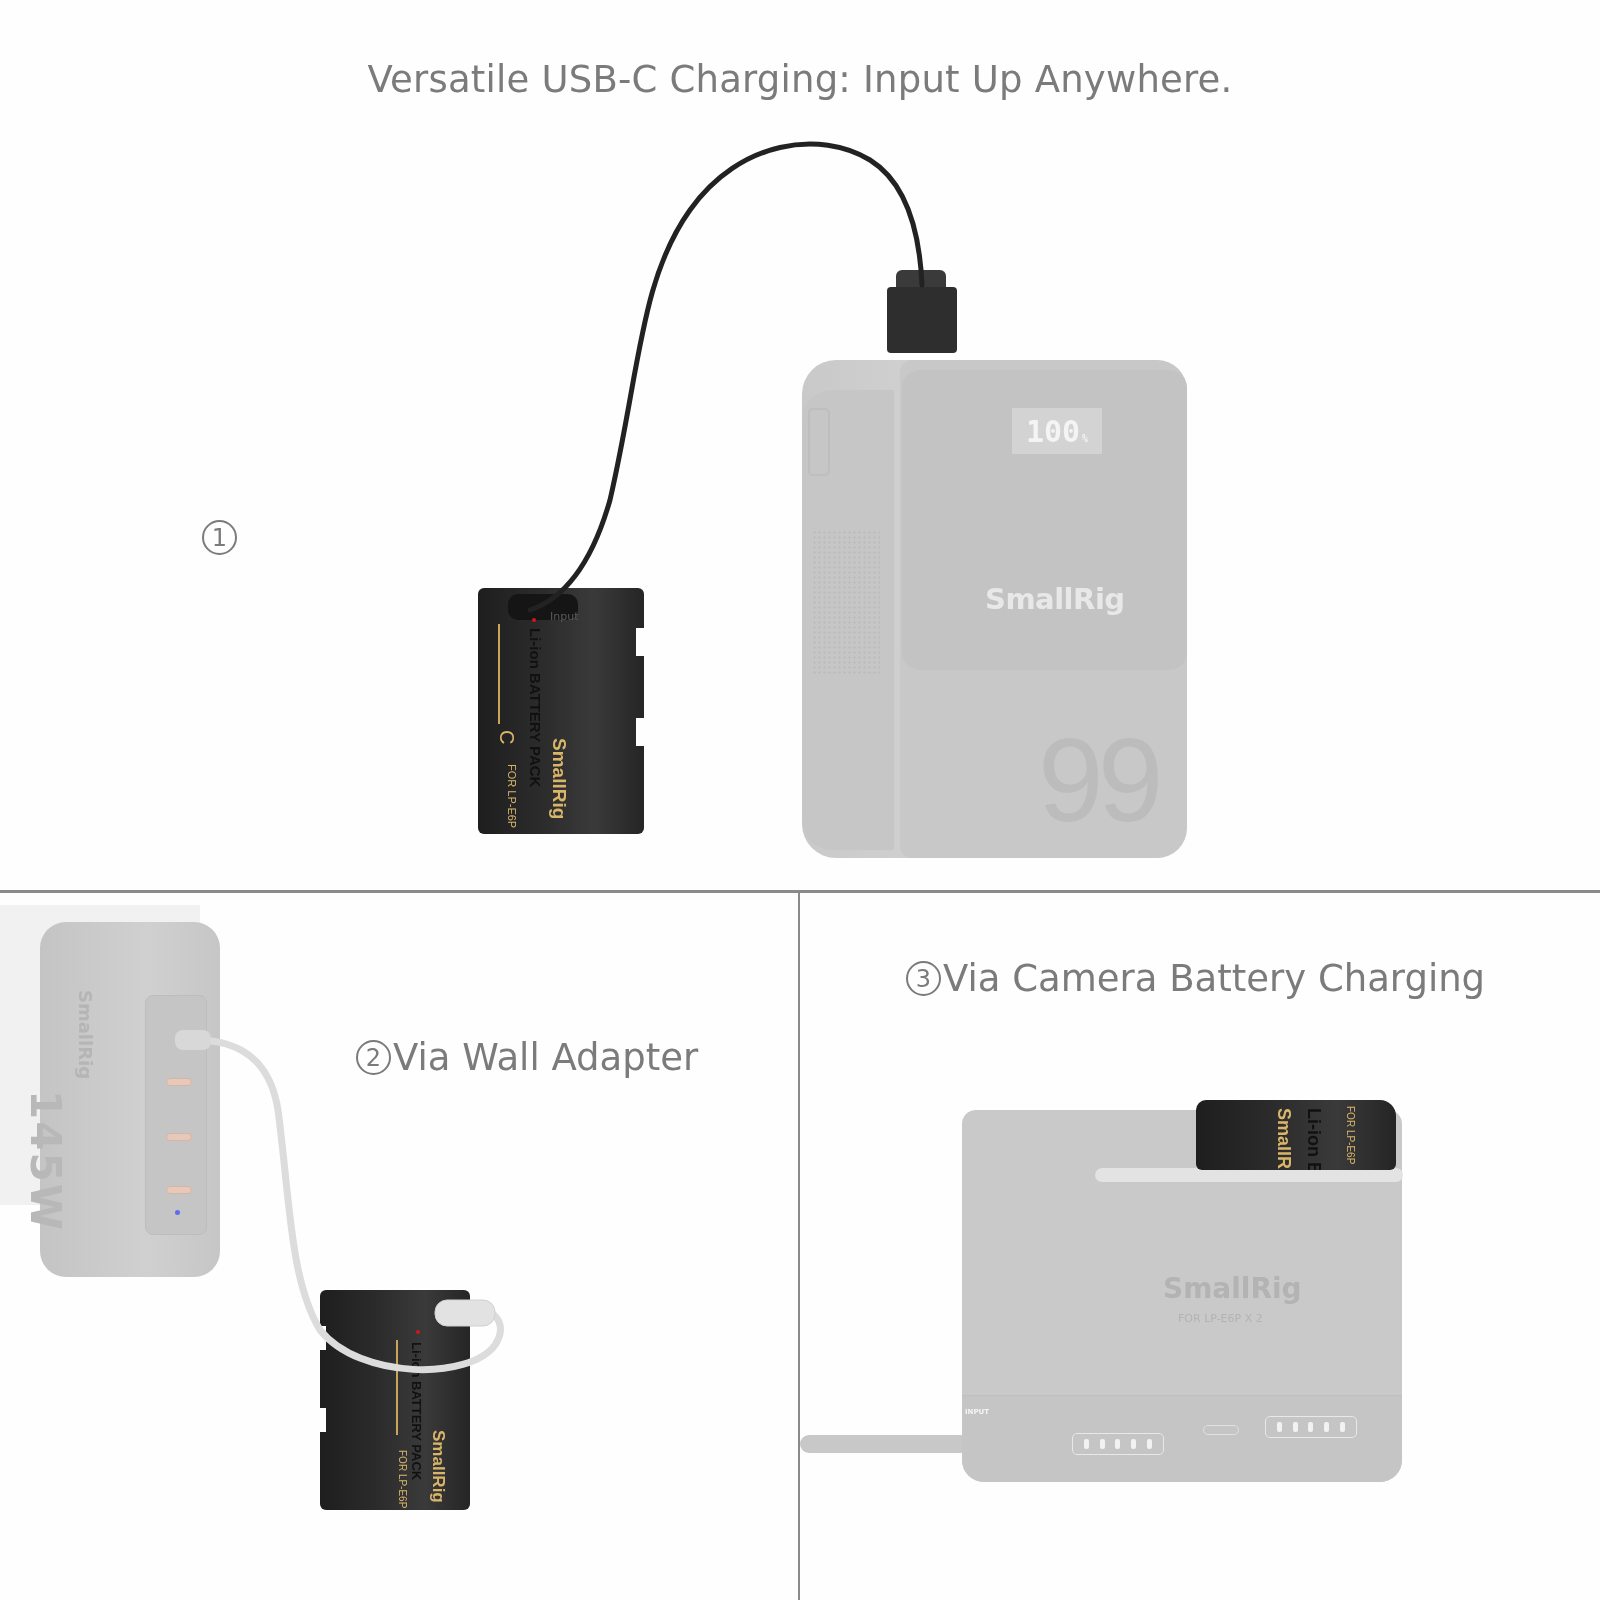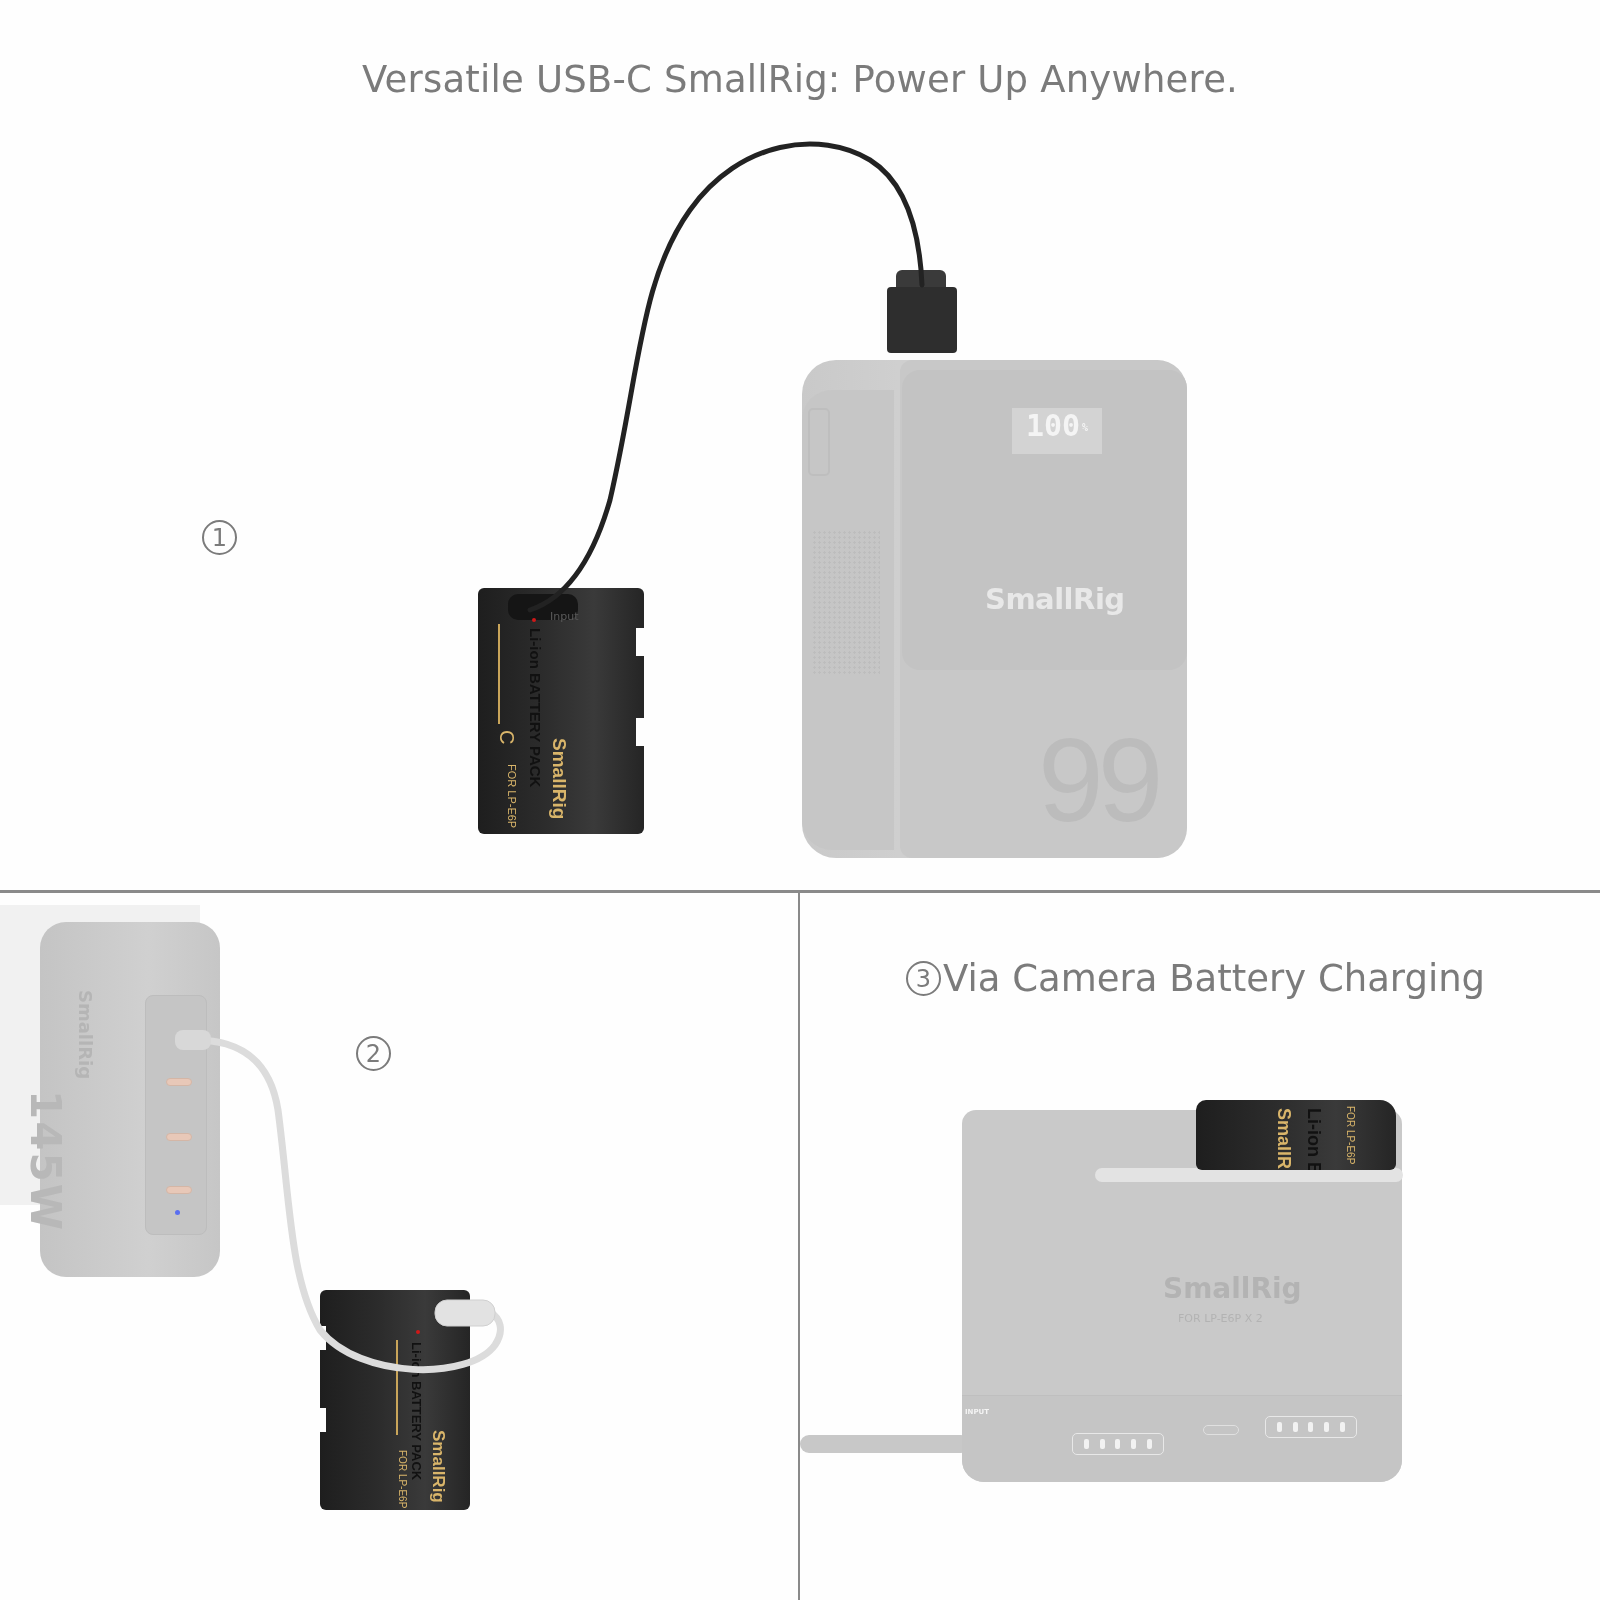--- a/index.html
+++ b/index.html
@@ -11,21 +11,21 @@
   .circ { display: inline-flex; width: 35px; height: 35px; border: 2px solid #7b7b7b; border-radius: 50%; align-items: center; justify-content: center; font-size: 24px; margin-right: 2px; line-height: 1; }
 
   .hline { position: absolute; top: 890px; left: 0; width: 1600px; height: 3px; background: #8a8a8a; }
   .vline { position: absolute; top: 892px; left: 798px; width: 2px; height: 708px; background: #8a8a8a; }
 
   
   .pb { position: absolute; left: 802px; top: 360px; width: 385px; height: 498px; background: linear-gradient(90deg,#c9c9c9 0%,#cfcfcf 25%,#cbcbcb 100%); border-radius: 34px; }
   .pb-side { position: absolute; left: 0; top: 30px; width: 92px; height: 460px; background: #c6c6c6; border-radius: 30px 0 0 30px; }
   .pb-front { position: absolute; left: 98px; top: 0; width: 287px; height: 498px; background: #c8c8c8; border-radius: 12px 30px 30px 12px; }
   .pb-panel { position: absolute; left: 100px; top: 10px; width: 285px; height: 300px; background: #c3c3c3; border-radius: 18px; }
-  .pb-display { position: absolute; left: 1012px; top: 408px; width: 90px; height: 46px; background: #d3d3d3; display: flex; justify-content: center; color: #f4f4f4; font-family: "DejaVu Sans Mono", monospace; font-size: 30px; font-weight: bold; }
+  .pb-display { position: absolute; left: 1012px; top: 408px; width: 90px; height: 46px; background: #d3d3d3; display: flex; align-items: center; justify-content: center; color: #f4f4f4; font-family: "DejaVu Sans Mono", monospace; font-size: 30px; font-weight: bold; }
   .pb-display small { font-size: 10px; margin-left: 2px; margin-top: 14px; }
   .pb-logo { position: absolute; left: 985px; top: 582px; font-size: 29px; color: #e8e8e8; font-weight: bold; letter-spacing: -0.5px; }
   .pb-99 { position: absolute; left: 1038px; top: 712px; font-size: 118px; color: #bcbcbc; letter-spacing: -6px; font-family: "Liberation Sans", sans-serif; }
   .pb-grille { position: absolute; left: 812px; top: 530px; width: 68px; height: 145px; background-image: radial-gradient(#bdbdbd 1px, transparent 1.3px); background-size: 5px 5px; }
   .pb-button { position: absolute; left: 808px; top: 408px; width: 22px; height: 68px; border: 2px solid #bebebe; border-radius: 5px; }
   .usb-a { position: absolute; left: 887px; top: 287px; width: 70px; height: 66px; background: #2e2e2e; border-radius: 4px; }
   .usb-a2 { position: absolute; left: 896px; top: 270px; width: 50px; height: 20px; background: #3a3a3a; border-radius: 6px 6px 0 0; }
 
   
   .battery { position: absolute; background: linear-gradient(90deg,#1e1e1e 0%,#2c2c2c 40%,#3a3a3a 70%,#252525 100%); border-radius: 6px; overflow: hidden; }
@@ -59,21 +59,21 @@
   .microusb { position: absolute; left: 1203px; top: 1425px; width: 36px; height: 10px; border: 1px solid #e0e0e0; border-radius: 6px; }
   .ghost-bat { position: absolute; left: 1060px; top: 1110px; width: 120px; height: 70px; background: #cdcdcd; border-radius: 8px; }
   .cable-grey { position: absolute; left: 800px; top: 1435px; width: 170px; height: 18px; background: #c8c8c8; border-radius: 9px; }
   .input-tag { position: absolute; left: 965px; top: 1408px; font-size: 7px; color: #f4f4f4; font-weight: bold; }
 
   svg.cable { position: absolute; left: 0; top: 0; pointer-events: none; }
 </style>
 </head>
 <body>
 
-<div class="headline">Versatile USB-C SmallRig: Power Up Anywhere.</div>
+<div class="headline">Versatile USB-C Charging: Input Up Anywhere.</div>
 
 <div class="hline"></div>
 <div class="vline"></div>
 
 <section>
   <div class="label" style="left:202px; top:520px;">
     <span class="circ">1</span>
   </div>
 
   <div class="pb">
@@ -103,20 +103,21 @@
     <div class="bat-text bat-label" style="left:66px; top:40px; font-size:15px;">Li-ion BATTERY PACK</div>
     <div class="bat-text bat-brand" style="left:92px; top:150px; font-size:19px;">SmallRig</div>
     <div class="bat-text bat-model" style="left:40px; top:176px; font-size:11px;">FOR LP-E6P</div>
     <div class="bat-text bat-brand" style="left:40px; top:142px; font-size:20px; font-weight:normal;">C</div>
   </div>
 </section>
 
 <section>
   <div class="label" style="left:356px; top:1036px;">
     <span class="circ">2</span>
+    <span>Via Wall Adapter</span>
   </div>
 
   <div class="wall"></div>
   <div class="adapter"></div>
   <div class="adapter-front"></div>
   <div class="usb-c-port" style="left:166px; top:1078px;"></div>
   <div class="usb-c-port" style="left:166px; top:1133px;"></div>
   <div class="usb-c-port" style="left:166px; top:1186px;"></div>
   <div class="led-blue"></div>
   <div class="adapter-brand">SmallRig</div>

